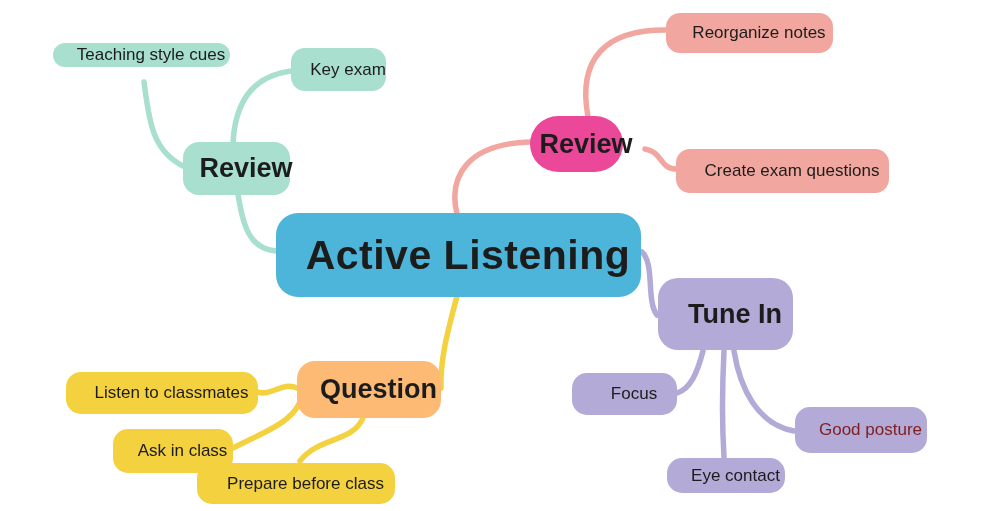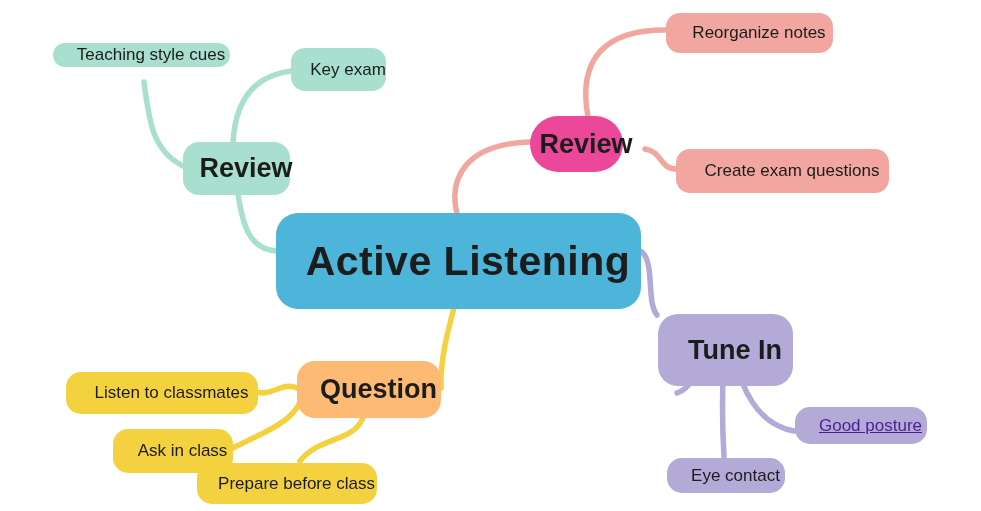--- a/index.html
+++ b/index.html
@@ -55,32 +55,33 @@
     <path d="M 703 351 C 697 374, 690 389, 677 393" stroke="#b3aad7"></path>
     <path d="M 724 351 C 722 390, 722 425, 724 457" stroke="#b3aad7"></path>
     <path d="M 734 351 C 740 388, 757 424, 794 431" stroke="#b3aad7"></path>
 
     <path d="M 457 296 C 449 327, 440 357, 441 388" stroke="#f3d13f"></path>
     <path d="M 258 392 C 270 397, 283 381, 297 388" stroke="#f3d13f"></path>
     <path d="M 299 404 C 289 424, 262 433, 233 448" stroke="#f3d13f"></path>
     <path d="M 363 418 C 352 443, 320 436, 300 461" stroke="#f3d13f"></path>
   </svg>
 
-  <div class="node center-node" style="left: 276px; top: 213px; width: 365px; height: 96px; border-radius: 22px; background: rgb(76, 181, 217); color: rgb(28, 28, 28);">Active Listening</div>
+  <div class="node center-node" style="left: 276px; top: 213px; width: 365px; height: 84px; border-radius: 22px; background: rgb(76, 181, 217); color: rgb(28, 28, 28);">Active Listening</div>
 
   <div class="node topic" style="left: 183px; top: 142px; width: 107px; height: 53px; border-radius: 16px; background: rgb(168, 223, 206); color: rgb(28, 28, 28);">Review</div>
   <div class="node leaf" style="left: 53px; top: 43px; width: 177px; height: 24px; border-radius: 14px; background: rgb(168, 223, 206); color: rgb(28, 28, 28);">Teaching style cues</div>
   <div class="node leaf" style="left: 291px; top: 48px; width: 95px; height: 43px; border-radius: 14px; background: rgb(168, 223, 206); color: rgb(28, 28, 28);">Key exam</div>
 
   <div class="node topic" style="left: 530px; top: 116px; width: 93px; height: 56px; border-radius: 28px; background: #ec4899; color: rgb(28, 28, 28);">Review</div>
   <div class="node leaf" style="left: 666px; top: 13px; width: 167px; height: 40px; border-radius: 14px; background: rgb(241, 167, 159); color: rgb(28, 28, 28);">Reorganize notes</div>
   <div class="node leaf" style="left: 676px; top: 149px; width: 213px; height: 44px; border-radius: 14px; background: rgb(241, 167, 159); color: rgb(28, 28, 28);">Create exam questions</div>
 
-  <div class="node topic" style="left: 658px; top: 278px; width: 135px; height: 72px; border-radius: 20px; background: rgb(179, 170, 215); color: rgb(28, 28, 28); margin-top: 36px;">Tune In</div>
+  <div class="node topic" style="left: 658px; top: 278px; width: 135px; height: 72px; border-radius: 20px; background: rgb(179, 170, 215); color: rgb(28, 28, 28);">Tune In</div>
+  <div class="node leaf" style="left: 572px; top: 373px; width: 105px; height: 42px; border-radius: 15px; background: rgb(179, 170, 215); color: rgb(28, 28, 28);">Focus</div>
   <div class="node leaf" style="left: 667px; top: 458px; width: 118px; height: 35px; border-radius: 15px; background: rgb(179, 170, 215); color: rgb(28, 28, 28);">Eye contact</div>
-  <div class="node leaf" style="left: 795px; top: 407px; width: 132px; height: 37px; border-radius: 15px; background: rgb(179, 170, 215); color: #4c1d95; text-decoration: underline;">Good posture</div>
+  <div class="node leaf" style="left: 795px; top: 407px; width: 132px; height: 46px; border-radius: 15px; background: rgb(179, 170, 215); color: #7f1d1d;">Good posture</div>
 
   <div class="node topic" style="left: 297px; top: 361px; width: 144px; height: 57px; border-radius: 18px; background: #fdba74; color: rgb(28, 28, 28);">Question</div>
   <div class="node leaf" style="left: 66px; top: 372px; width: 192px; height: 42px; border-radius: 15px; background: rgb(243, 209, 63); color: rgb(28, 28, 28);">Listen to classmates</div>
   <div class="node leaf" style="left: 113px; top: 429px; width: 120px; height: 44px; border-radius: 15px; background: rgb(243, 209, 63); color: rgb(28, 28, 28);">Ask in class</div>
-  <div class="node leaf" style="left: 197px; top: 463px; width: 180px; height: 41px; border-radius: 15px; background: rgb(243, 209, 63); color: rgb(28, 28, 28);">Prepare before class</div>
+  <div class="node leaf" style="left: 197px; top: 463px; width: 198px; height: 41px; border-radius: 15px; background: rgb(243, 209, 63); color: rgb(28, 28, 28);">Prepare before class</div>
 
 </div>
 
 </body></html>

